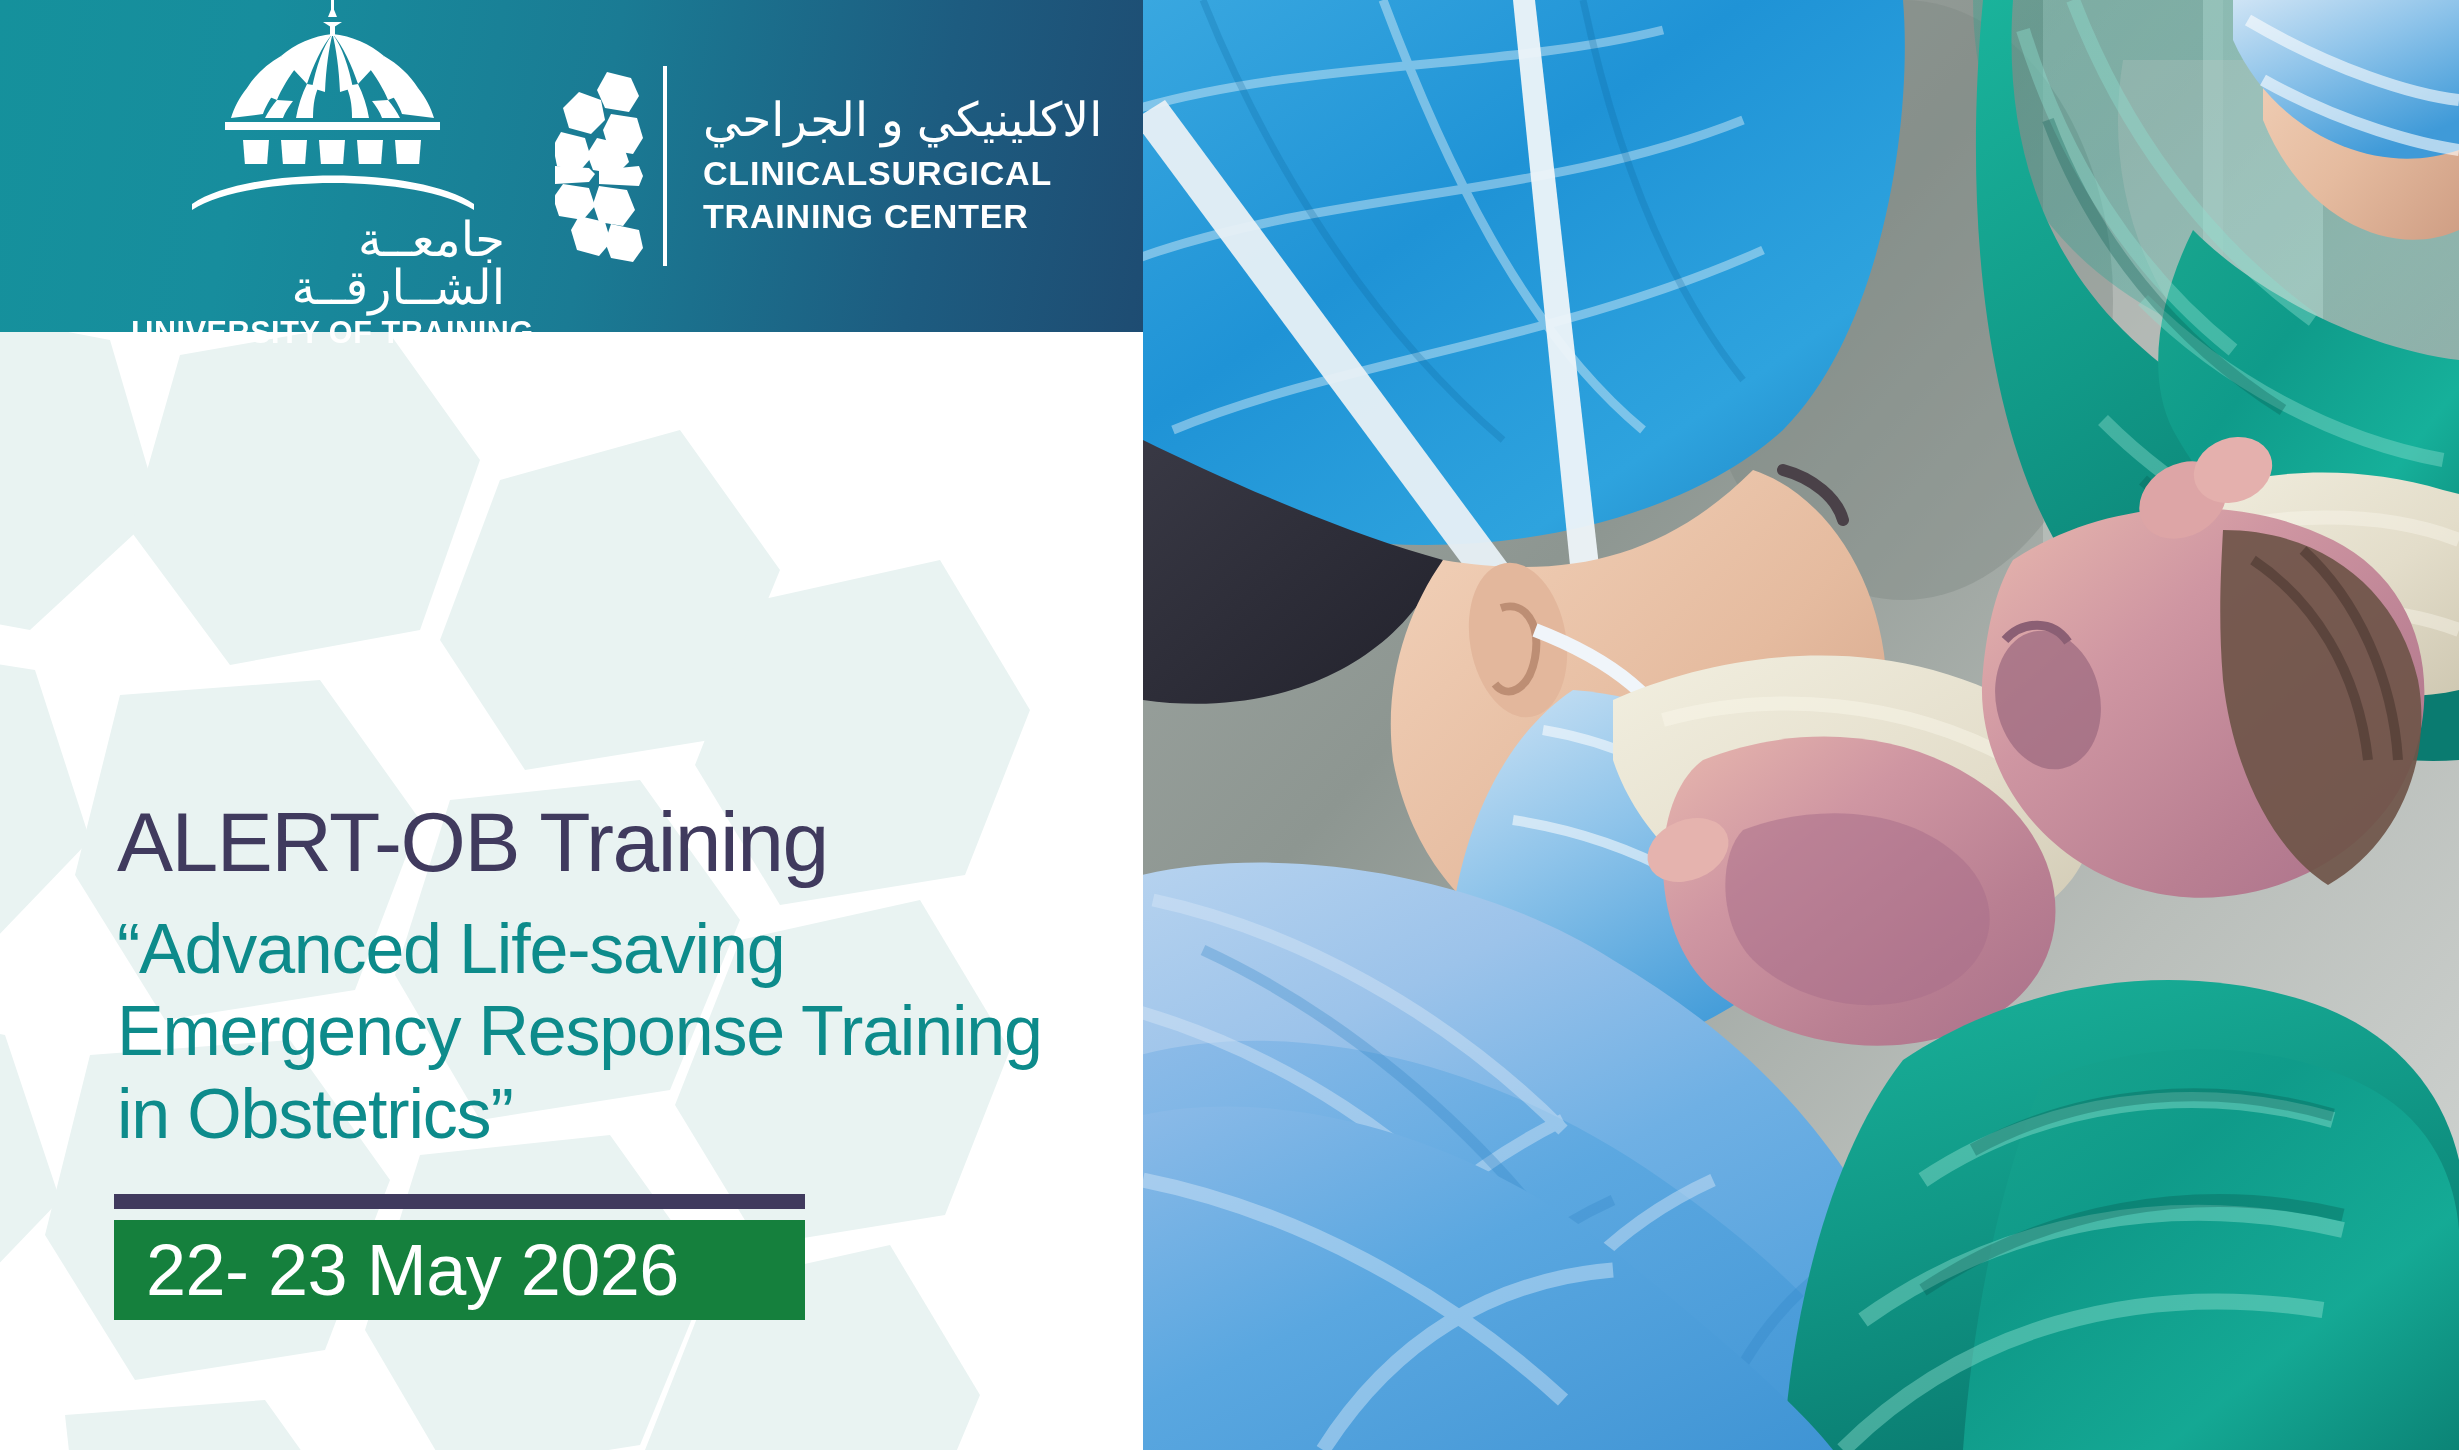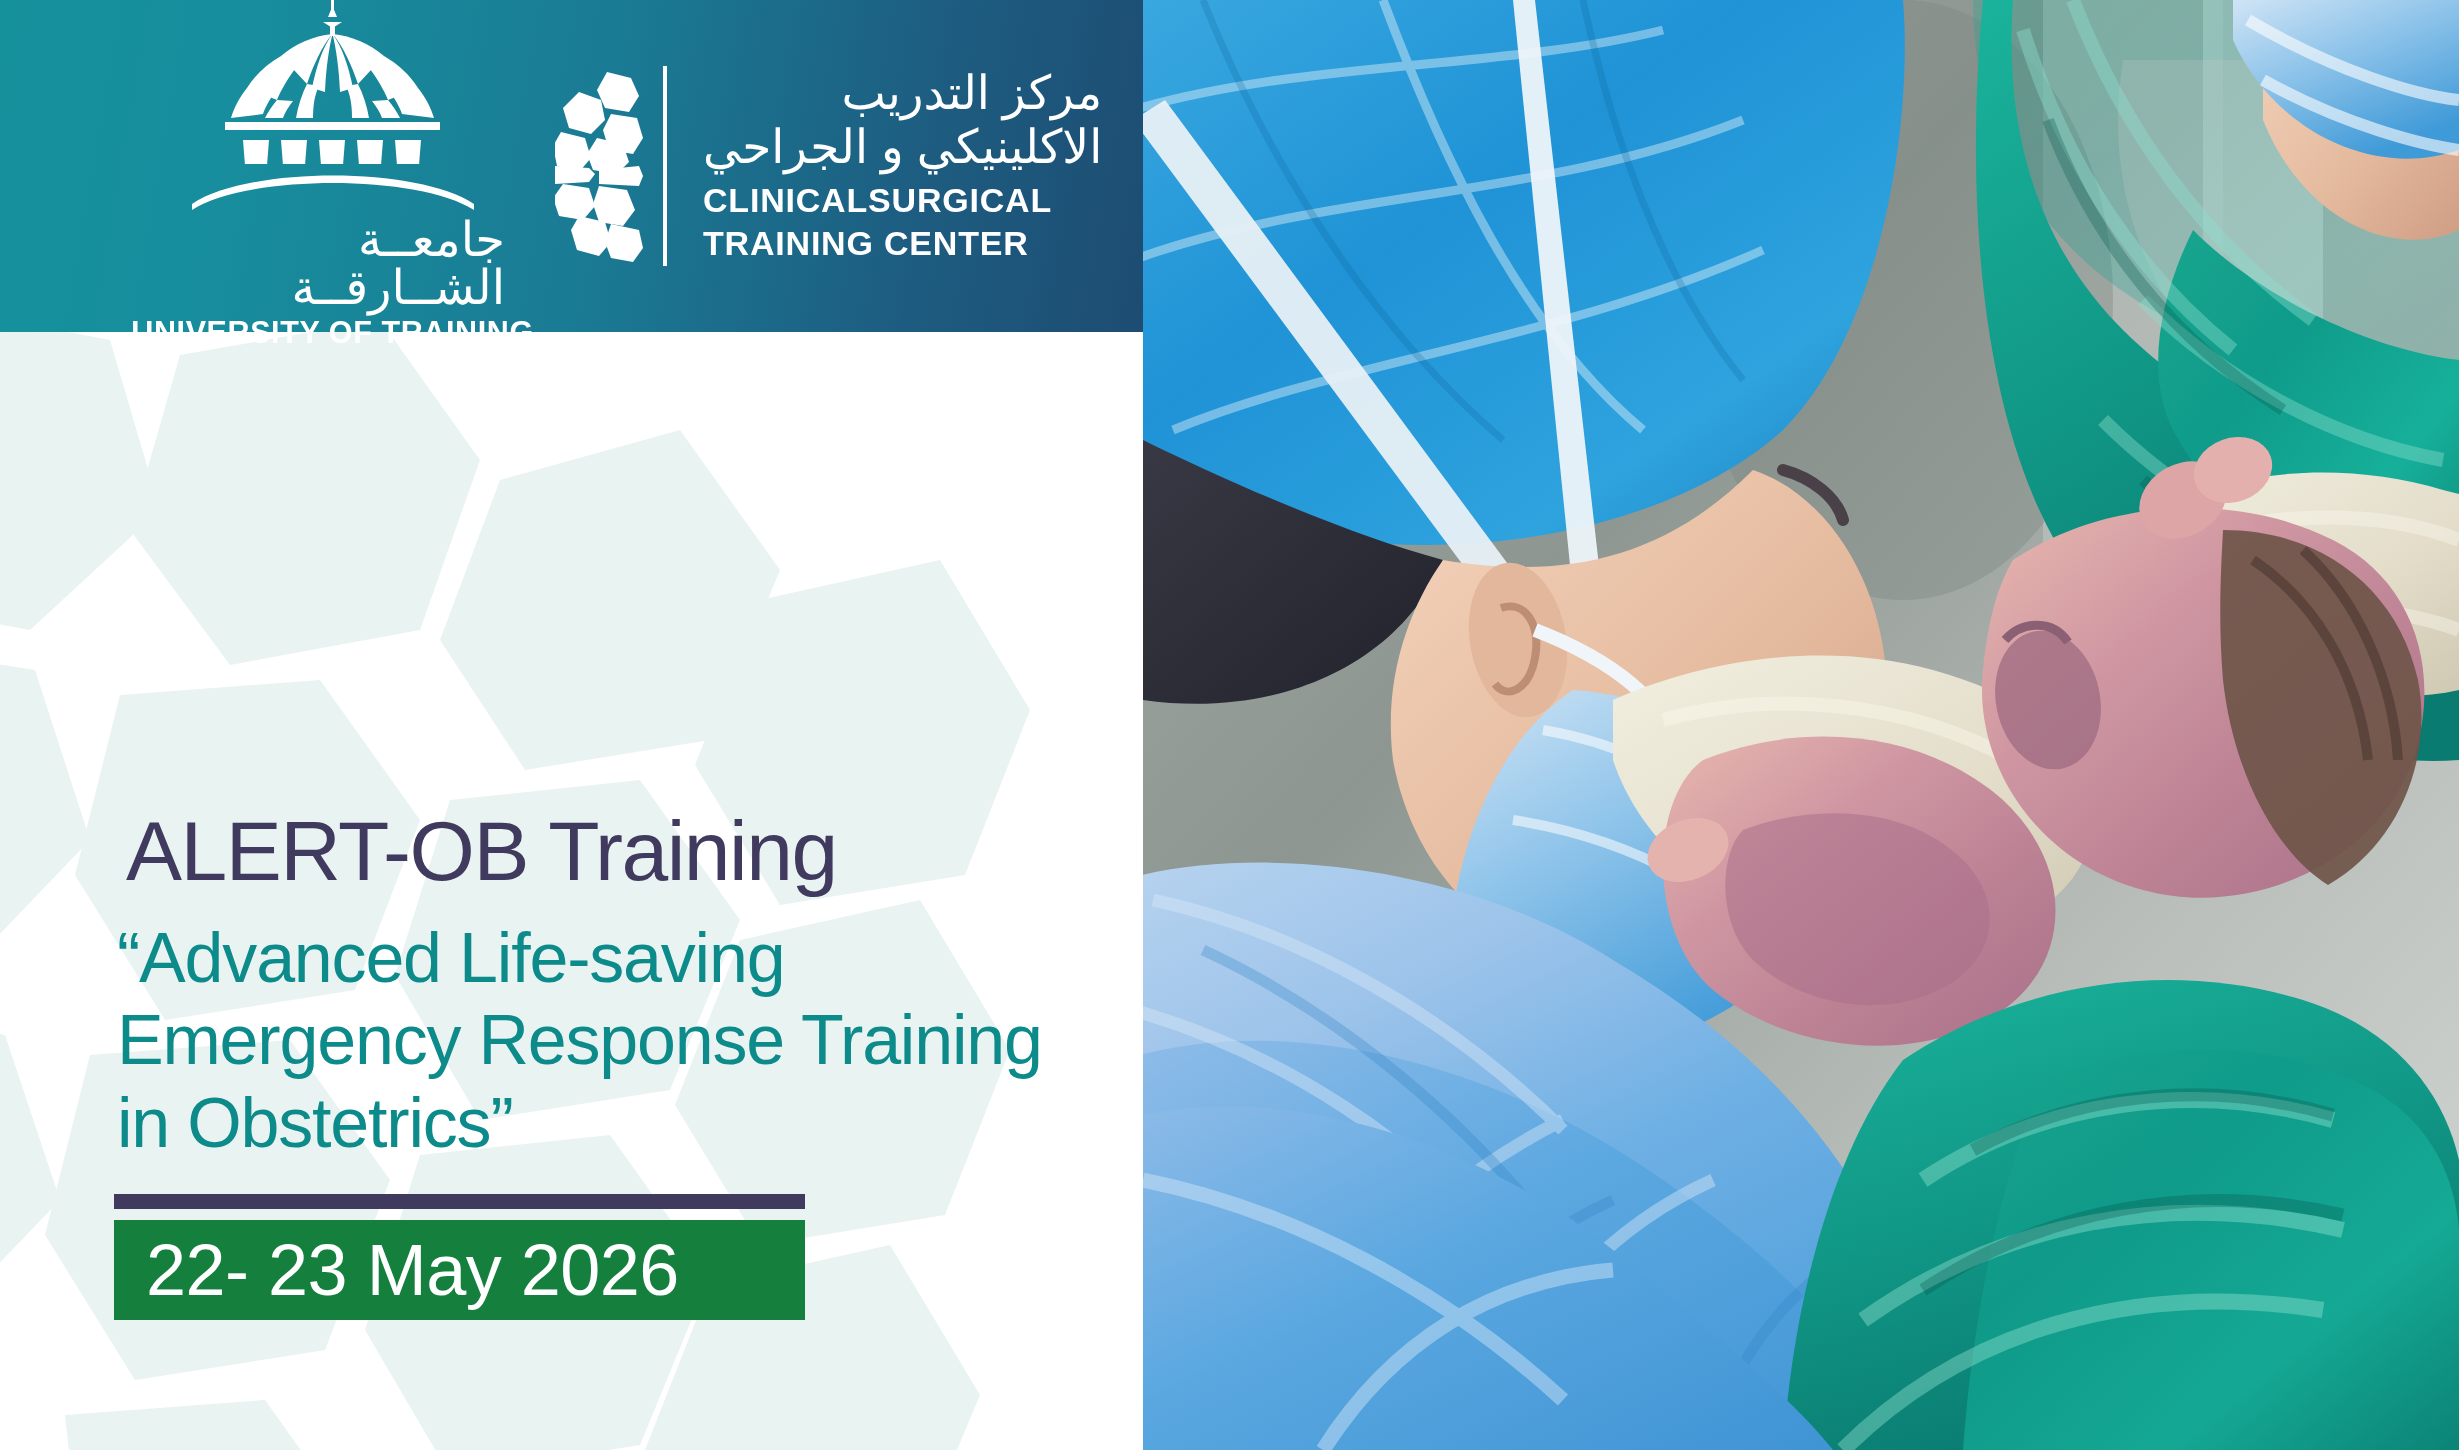--- a/index.html
+++ b/index.html
@@ -121,21 +121,21 @@
     left: 117px;
     top: 800px;
     width: 980px;
   }
   .main-title {
     color: #403a5e;
     font-size: 84px;
     font-weight: normal;
     line-height: 1.02;
     letter-spacing: -1.5px;
-    margin: 9px;
+    margin: 0;
     white-space: nowrap;
   }
   .sub-title {
     color: #0d8b8b;
     font-size: 70px;
     font-weight: normal;
     line-height: 1.18;
     letter-spacing: -1.2px;
     margin: 22px 0 0 0;
   }
@@ -260,21 +260,20 @@
               <polygon points="0,100 34,102 40,108 34,116 0,118"></polygon>
               <polygon points="44,104 84,100 88,110 84,120 44,118"></polygon>
               <polygon points="8,118 34,122 40,140 28,154 4,150 -2,132"></polygon>
               <polygon points="44,120 72,124 80,144 68,160 44,156 38,138"></polygon>
               <polygon points="24,150 50,156 56,176 44,190 22,184 16,164"></polygon>
               <polygon points="56,158 84,164 88,182 78,196 56,192 50,176"></polygon>
             </g>
           </svg>
           <div class="cstc-divider"></div>
           <div class="cstc-text">
-            <div class="cstc-ar1">مركز التدريب</div>
             <div class="cstc-ar2">الاكلينيكي و الجراحي</div>
             <div class="cstc-en1">CLINICALSURGICAL</div>
             <div class="cstc-en2">TRAINING CENTER</div>
           </div>
         </div>
 
       </div>
     </div>
 
     <div class="title-block">

